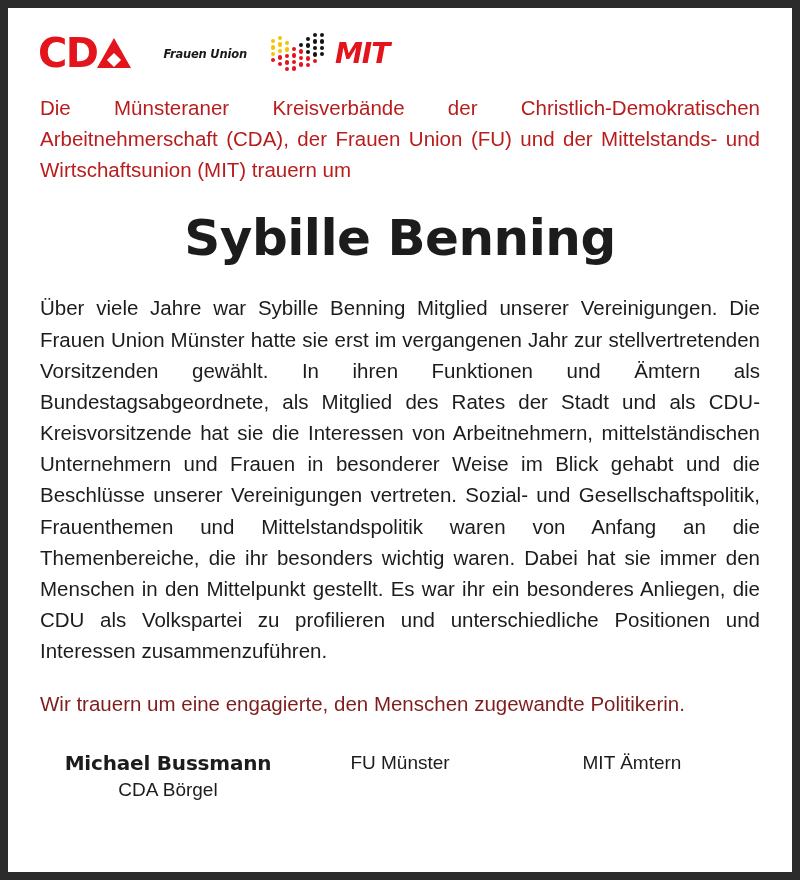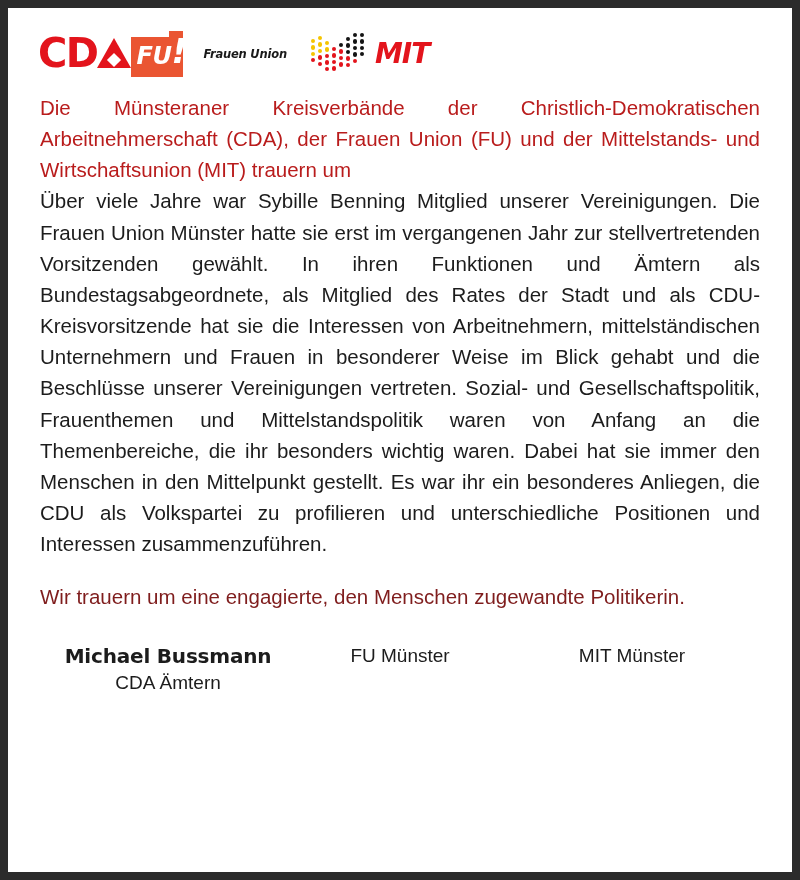--- a/index.html
+++ b/index.html
@@ -34,21 +34,21 @@
     height: 78px;
     box-sizing: border-box;
   }
 
   .logo-block {
     display: flex;
     align-items: center;
   }
 
   
-  .cda-block { }
+  .cda-block { margin-right: 22px; }
   .cda-mark {
     font-family: "DejaVu Sans", sans-serif;
     font-weight: 700;
     font-size: 40px;
     letter-spacing: -1.5px;
     color: #e3141c;
     line-height: 1;
     display: flex;
     align-items: center;
     position: relative;
@@ -254,26 +254,20 @@
   <div class="logo-bar">
 
     <div class="logo-block cda-block">
       <div class="cda-mark">
         <span>CD</span>
           <span class="cda-a"></span>
       </div>
     </div>
 
     <div class="logo-block fu-block">
-      <div class="fu-mark">
-        <span class="fu-tab"></span>
-        <span class="fu-box"></span>
-        <span class="fu-letters">FU</span>
-        <span class="fu-bang">!</span>
-      </div>
       <div class="fu-words">Frauen Union</div>
     </div>
 
     <div class="logo-block mit-block">
       <div class="mit-swoosh">
           <i style="width: 4.2px; height: 4.2px; left: 0px; top: 6px; background: rgb(245, 196, 0);"></i>
           <i style="width: 4.2px; height: 4.2px; left: 0px; top: 12.4px; background: rgb(245, 196, 0);"></i>
           <i style="width: 4.2px; height: 4.2px; left: 0px; top: 18.8px; background: rgb(245, 196, 0);"></i>
           <i style="width: 4.2px; height: 4.2px; left: 0px; top: 25.2px; background: rgb(227, 20, 28);"></i>
           <i style="width: 4.4px; height: 4.4px; left: 7px; top: 3px; background: rgb(245, 196, 0);"></i>
@@ -309,30 +303,31 @@
           <i style="width: 4.2px; height: 4.2px; left: 49px; top: 12.8px; background: rgb(20, 20, 20);"></i>
           <i style="width: 4.2px; height: 4.2px; left: 49px; top: 19.2px; background: rgb(20, 20, 20);"></i>
         </div>
       <div class="mit-mark">MIT</div>
     </div>
 
   </div>
 
   <div class="content">
     <p class="intro">Die Münsteraner Kreisverbände der Christlich-Demokratischen Arbeitnehmerschaft (CDA), der Frauen Union (FU) und der Mittelstands- und Wirtschaftsunion (MIT) trauern um</p>
+    <h1 class="name">Sybille Benning</h1>
     <p class="body-text">Über viele Jahre war Sybille Benning Mitglied unserer Vereinigungen. Die Frauen Union Münster hatte sie erst im vergangenen Jahr zur stellvertretenden Vorsitzenden gewählt. In ihren Funktionen und Ämtern als Bundestagsabgeordnete, als Mitglied des Rates der Stadt und als CDU-Kreisvorsitzende hat sie die Interessen von Arbeitnehmern, mittelständischen Unternehmern und Frauen in besonderer Weise im Blick gehabt und die Beschlüsse unserer Vereinigungen vertreten. Sozial- und Gesellschaftspolitik, Frauenthemen und Mittelstandspolitik waren von Anfang an die Themenbereiche, die ihr besonders wichtig waren. Dabei hat sie immer den Menschen in den Mittelpunkt gestellt. Es war ihr ein besonderes Anliegen, die CDU als Volkspartei zu profilieren und unterschiedliche Positionen und Interessen zusammenzuführen.</p>
     <p class="closing">Wir trauern um eine engagierte, den Menschen zugewandte Politikerin.</p>
   </div>
 
   <div class="signatures">
     <div class="sig">
       <div class="sig-name">Michael Bussmann</div>
-      <div class="sig-org">CDA Ämtern</div>
+      <div class="sig-org">CDA Börgel</div>
     </div>
     <div class="sig">
       <div class="sig-org">FU Münster</div>
     </div>
     <div class="sig">
-      <div class="sig-org">MIT Münster</div>
+      <div class="sig-org">MIT Ämtern</div>
     </div>
   </div>
 
 </div>
 
 </body></html>

